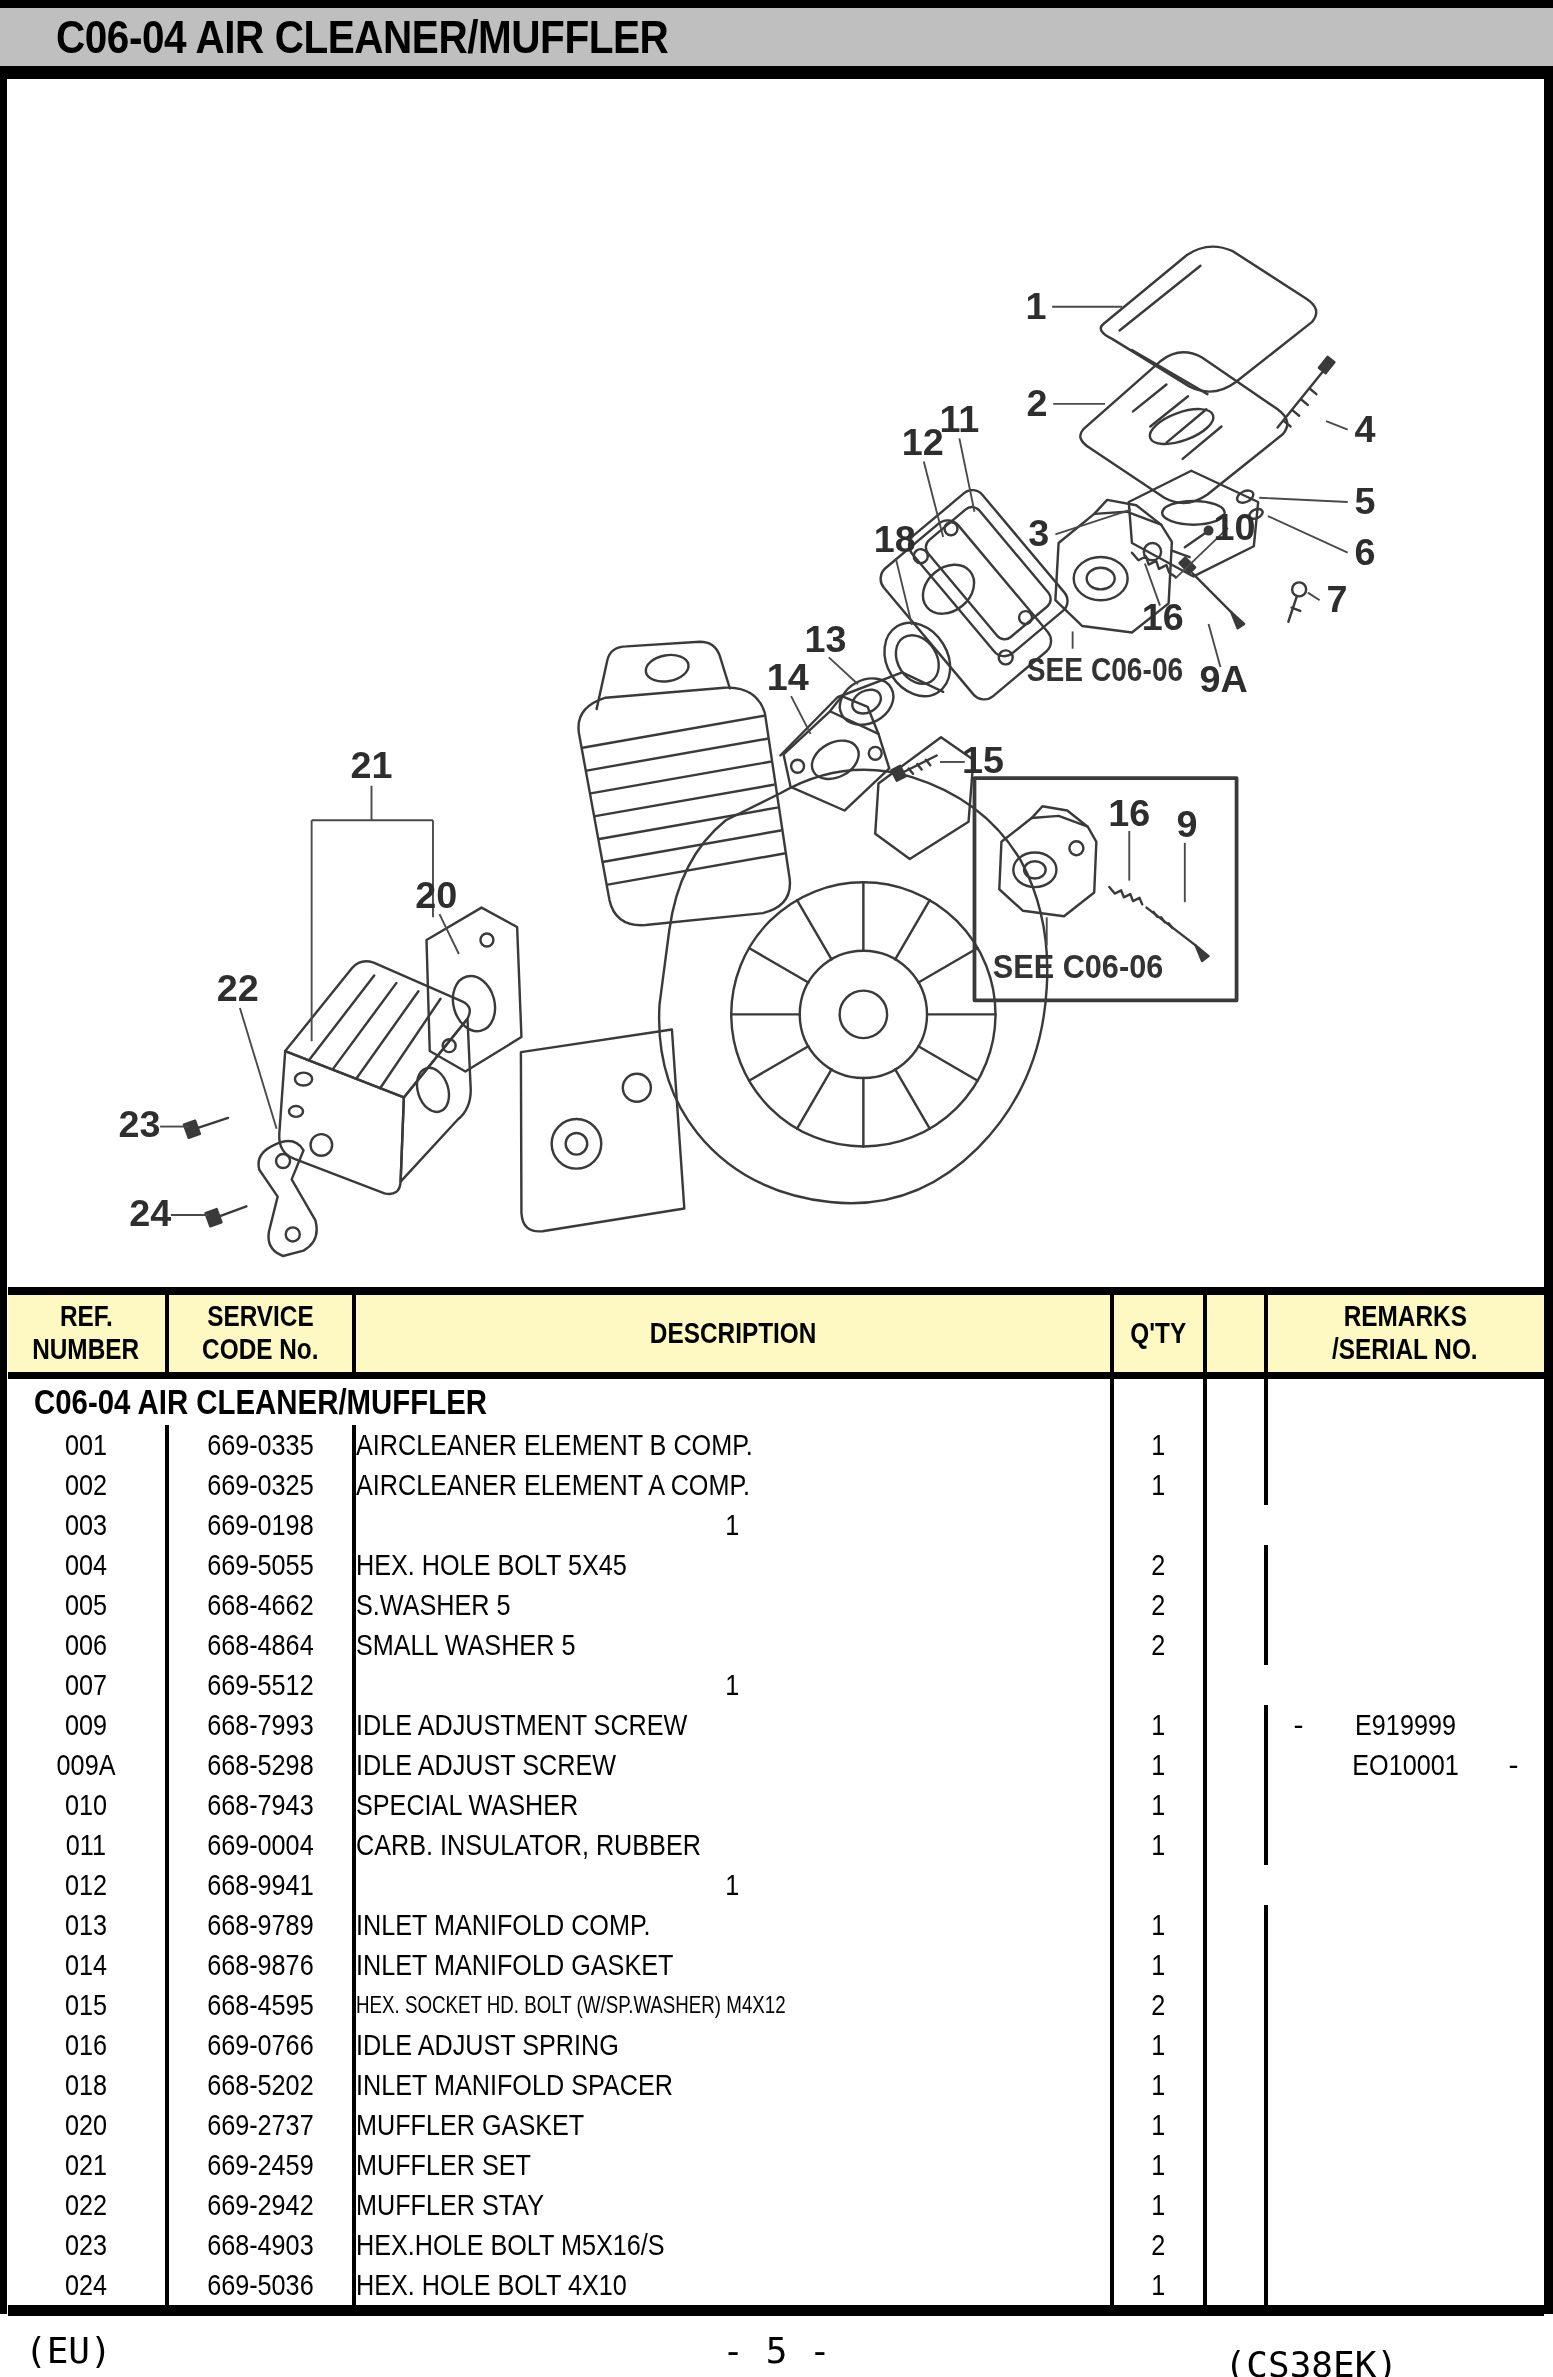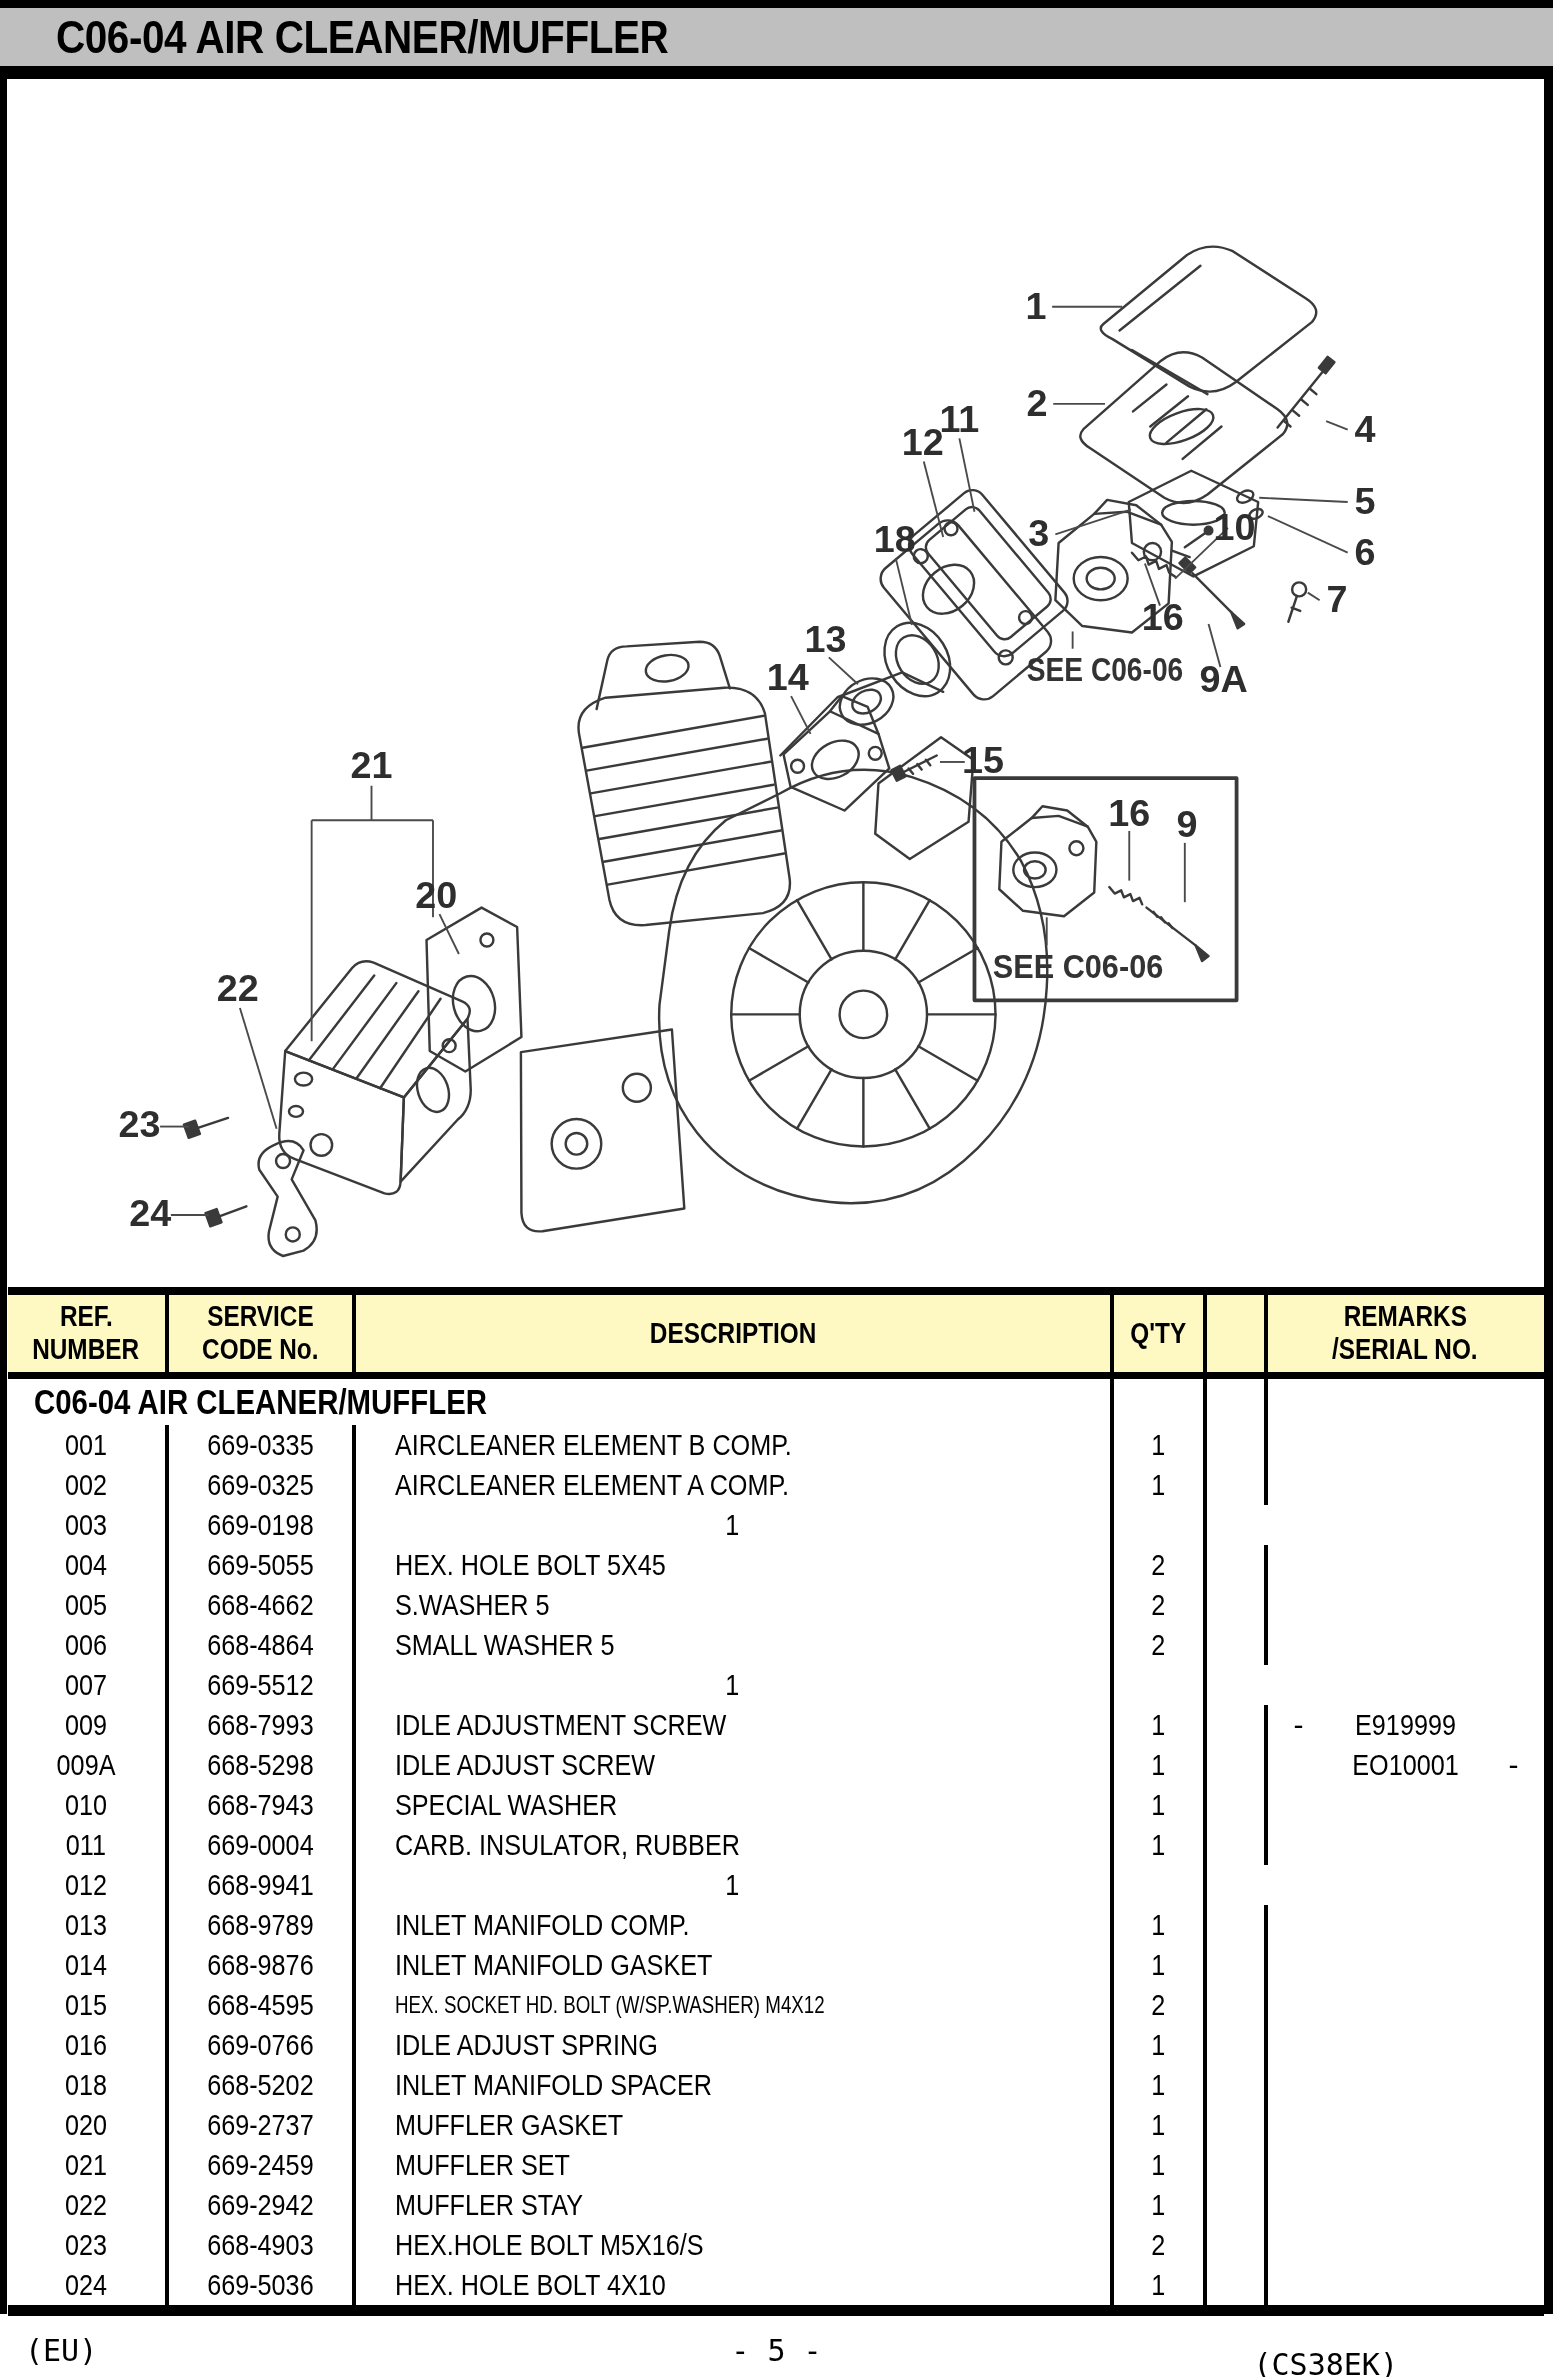--- a/index.html
+++ b/index.html
@@ -22,29 +22,29 @@
   .thead>div+div{border-left:4.9px solid #000;}
   .cx{display:inline-block;transform:scaleX(.84);transform-origin:center;white-space:nowrap;}
   .cxl{display:inline-block;transform:scaleX(.84);transform-origin:left center;white-space:nowrap;}
   .secrow{display:grid;grid-template-columns:1102px 93px 61px 279px;height:46px;}
   .secrow>div+div{border-left:4.9px solid #000;}
   .secrow .sect{display:flex;align-items:center;font-weight:bold;font-size:35px;padding-left:26px;}
   .rows{}
   .prow{display:grid;grid-template-columns:157px 187px 758px 93px 61px 279px;height:40px;font-size:30px;}
   .prow>div{display:flex;align-items:center;justify-content:center;overflow:visible;}
   .prow>div+div{border-left:4.9px solid #000;}
-  .prow .desc{justify-content:flex-start;padding-left:39px;}
+  .prow .desc{justify-content:flex-start;}
   .prow .desc .tight{font-size:24px;transform:scaleX(.78);}
   .prow .remark{justify-content:flex-start;padding:0;}
   .remark .rl{width:65px;padding-left:26px;box-sizing:border-box;text-align:left;}
   .remark .rc{flex:1;text-align:center;}
   .remark .rr{width:65px;padding-right:24px;box-sizing:border-box;text-align:right;}
   .botline{width:1536px;height:10.8px;background:#000;}
   
-  .footer{position:absolute;left:0;top:2329px;width:1457px;height:43px;font-family:"DejaVu Sans Mono",monospace;font-size:30px;display:flex;align-items:center;}
+  .footer{position:absolute;left:0;top:2329px;width:1457px;height:43px;font-family:"DejaVu Sans Mono",monospace;font-size:36px;display:flex;align-items:center;}
   .footer .fl{position:absolute;left:25px;}
   .footer .fc{position:absolute;left:0;width:1553px;text-align:center;}
   .footer .fr{position:absolute;right:59px;margin-top:28px;}
 </style>
 </head>
 <body>
 
 <div class="topbar"></div>
 <div class="titleband">
   <span class="t">C06-04 AIR CLEANER/MUFFLER</span>

